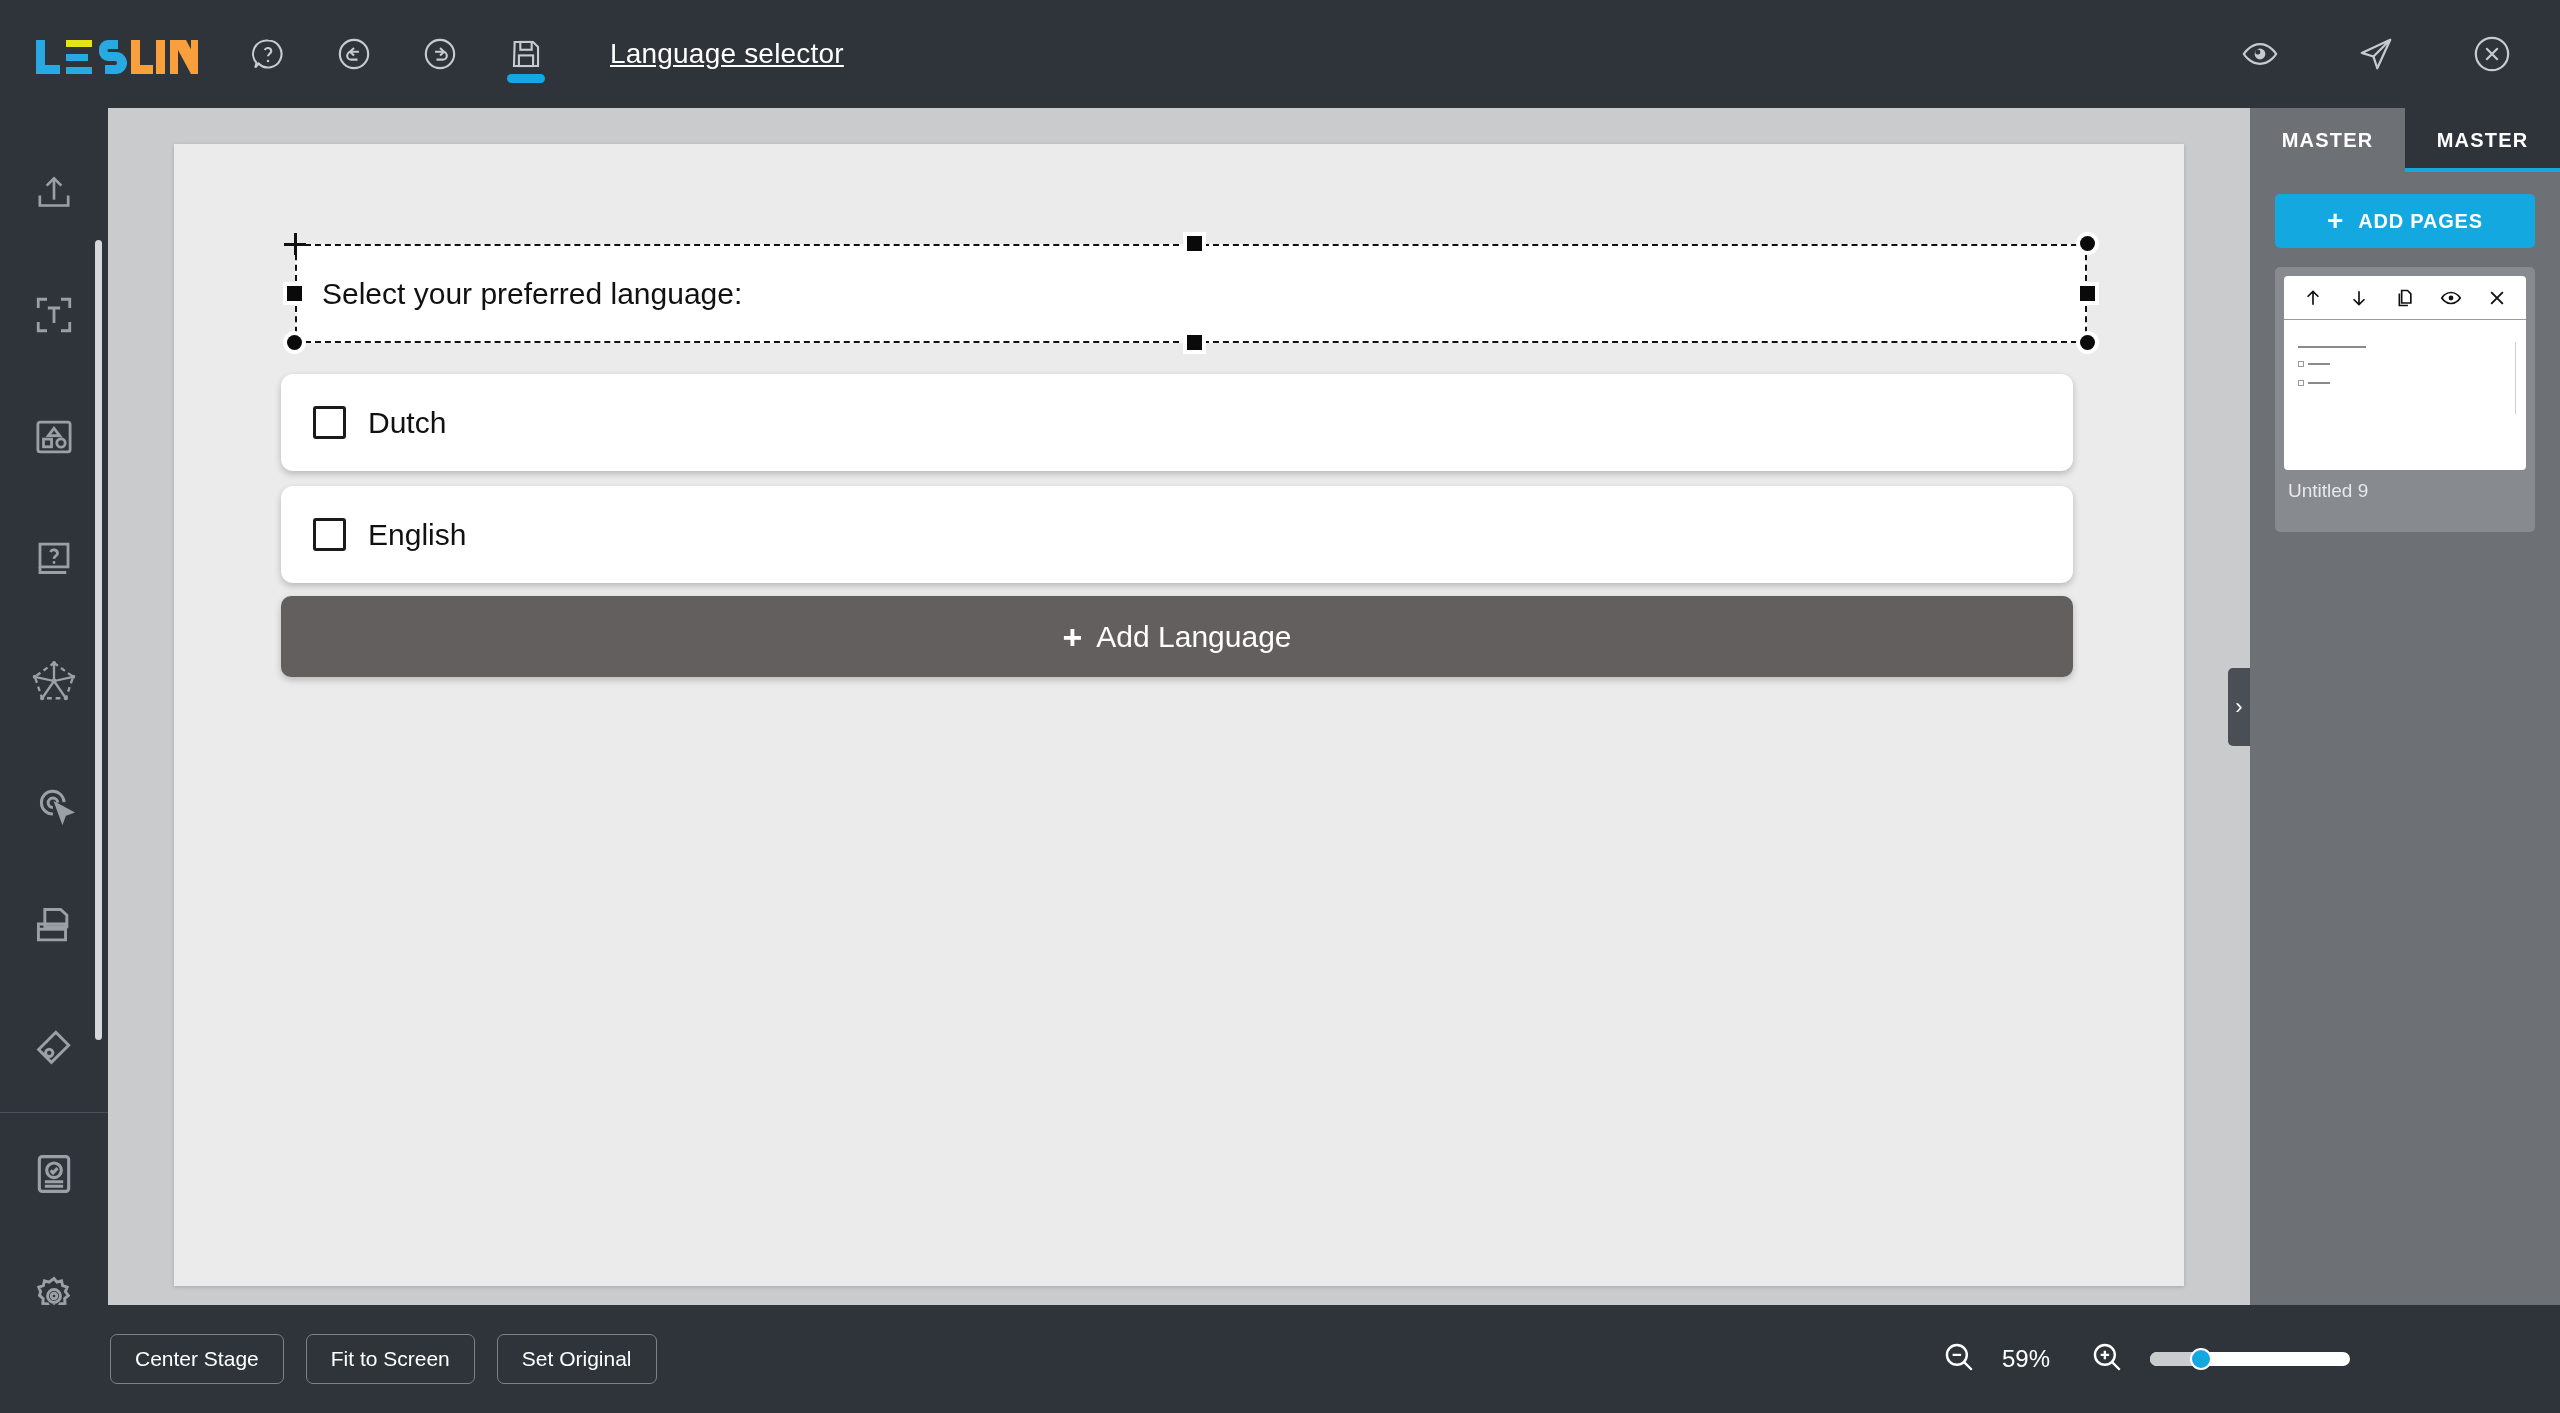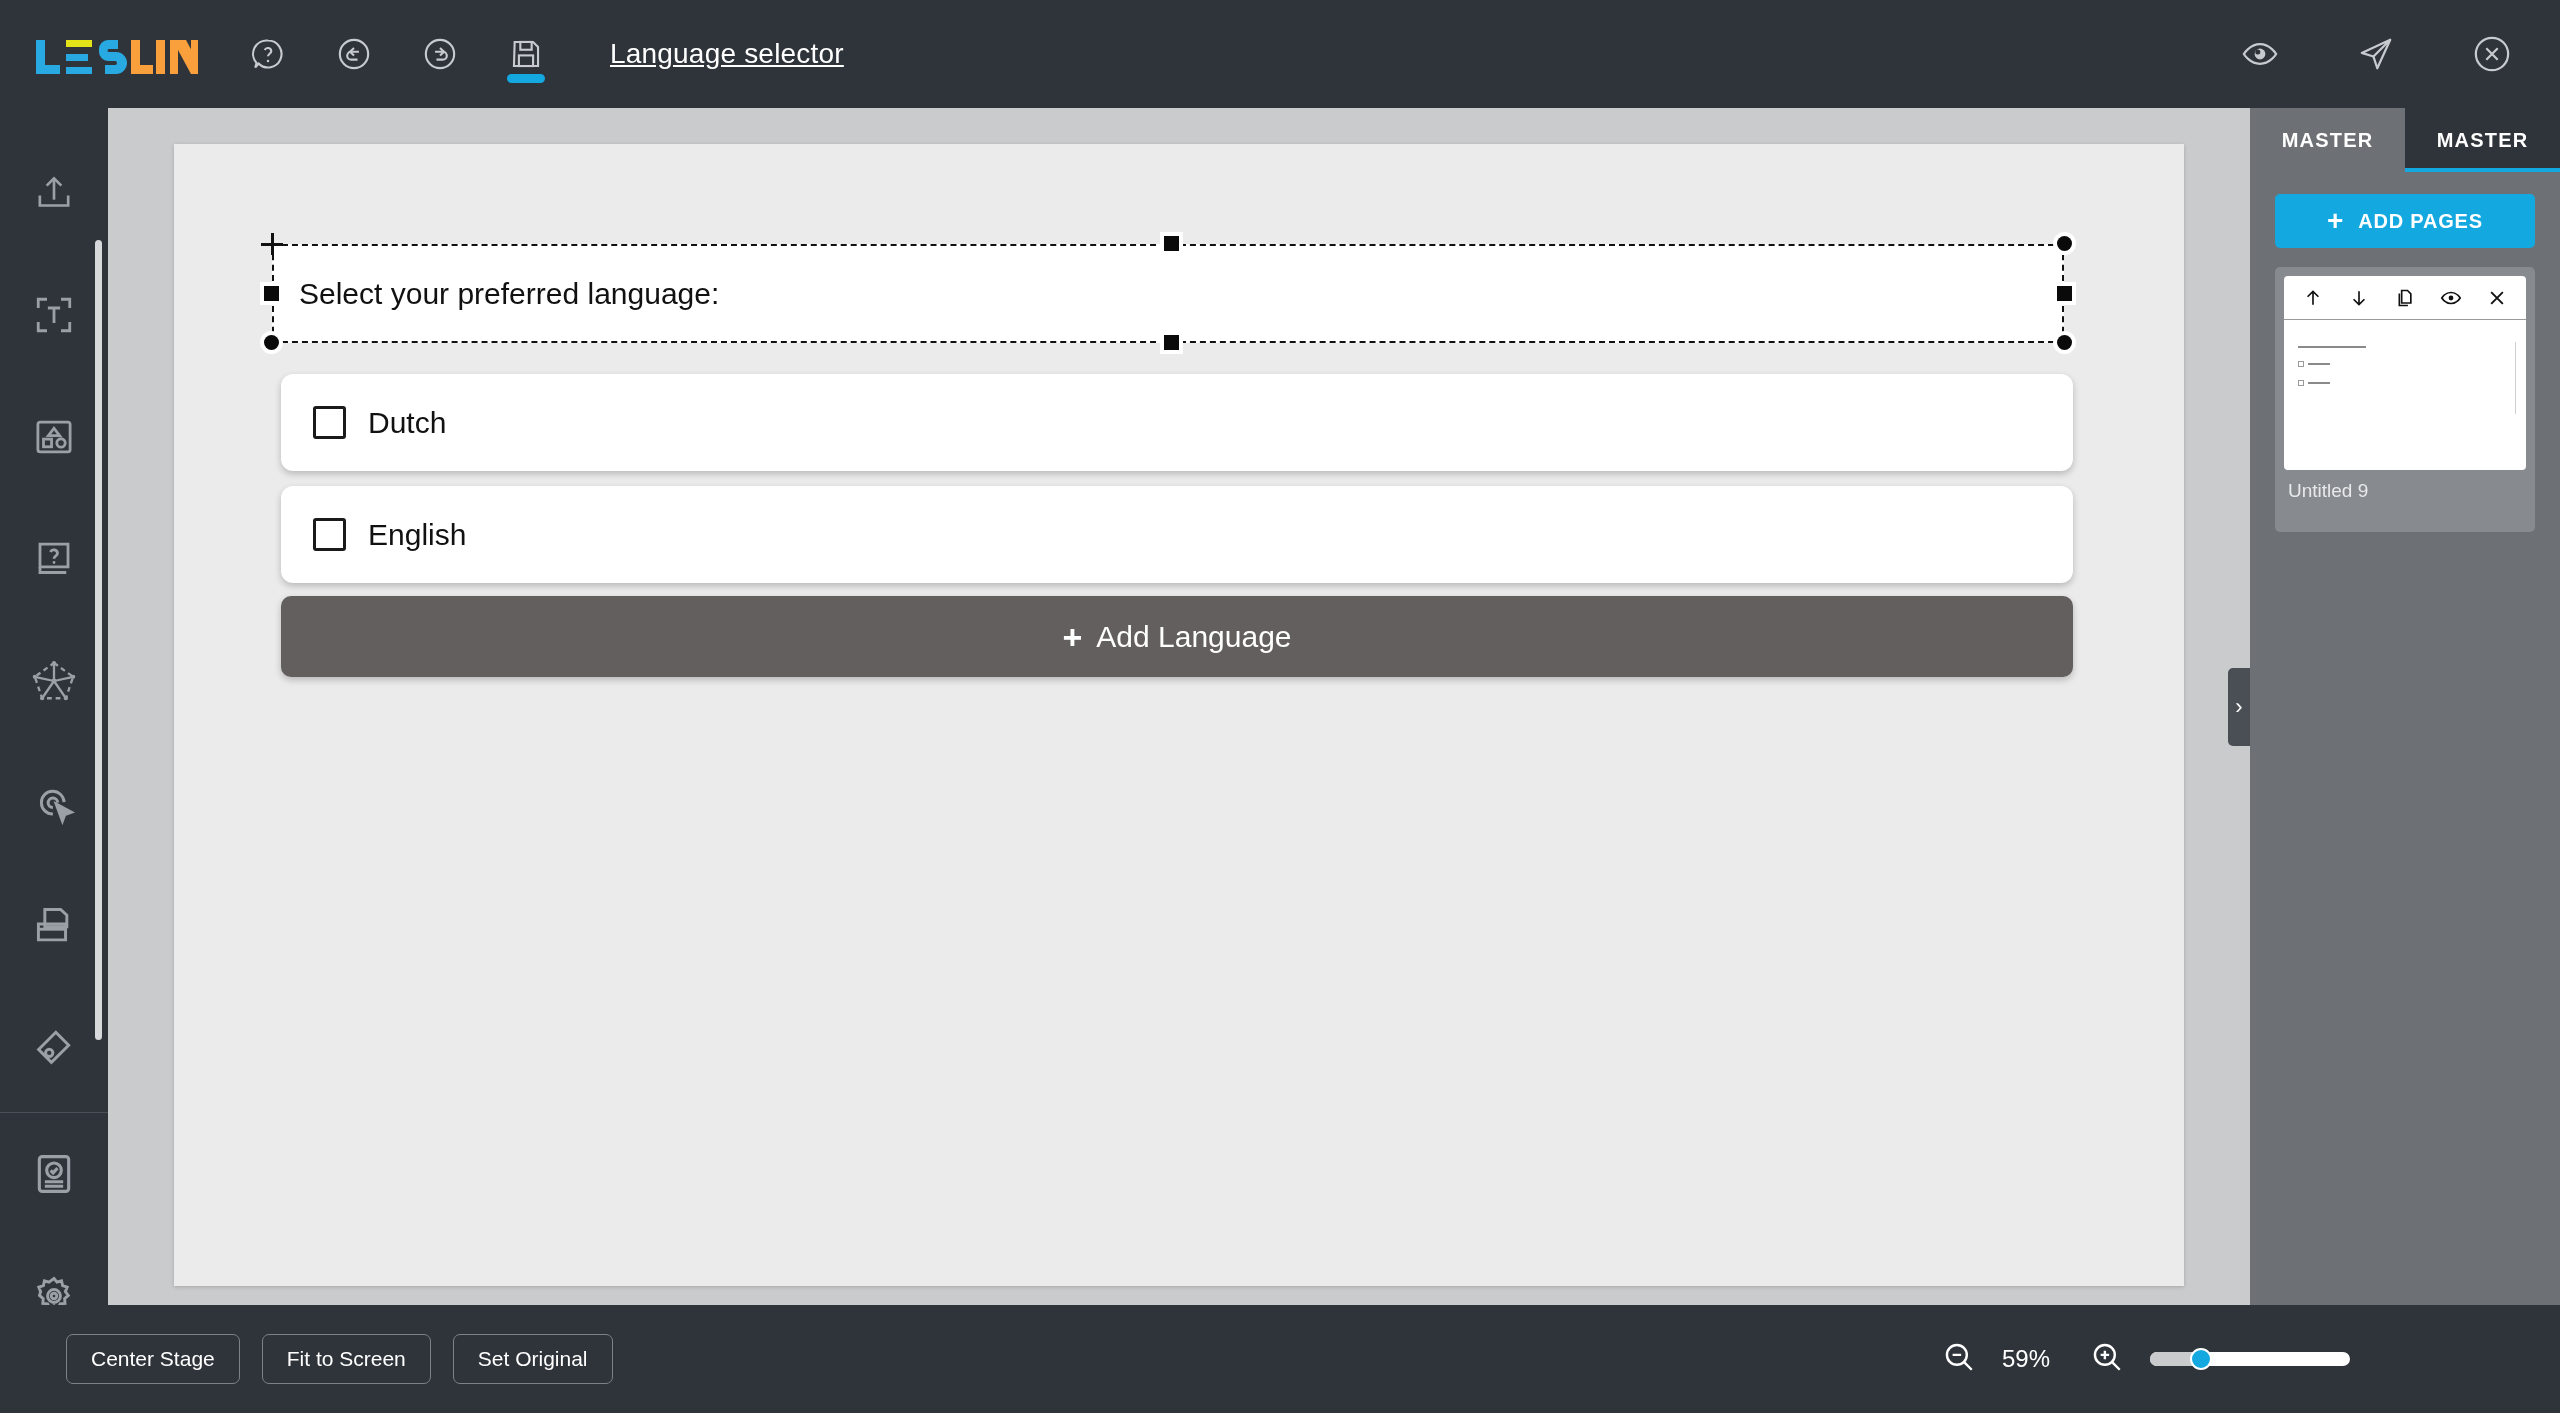--- a/index.html
+++ b/index.html
@@ -61,21 +61,21 @@
     padding: 36px 0 0 0;
   }
   .page {
     width: 2010px; height: 1142px; background: #ebebeb;
     box-shadow: 0 1px 4px rgba(0,0,0,.18);
     position: relative;
   }
 
   
   .sel-text {
-    position: absolute; left: 98px; top: 100px; width: 1792px; height: 99px;
+    position: absolute; left: 121px; top: 100px; width: 1792px; height: 99px;
     background: #ffffff;
   }
   .sel-text .dash {
     position: absolute; inset: 0; border: 2px dashed #111;
   }
   .sel-text .label {
     position: absolute; left: 27px; top: 50%; transform: translateY(-50%);
     font-size: 30px; color: #111; white-space: nowrap;
   }
   .handle { position: absolute; background: #0a0a0a; box-shadow: 0 0 0 4px #fff; }
@@ -158,21 +158,21 @@
   .tbox i { width: 6px; height: 6px; border: 1px solid #9a9a9a; display: block; }
   .tbox .tl { background: #8a8a8a; height: 2px; width: 22px; }
   .thumb-body .rdash { position: absolute; right: 10px; top: 22px; width: 1px; height: 72px; background: #cfcfcf; }
   .page-name { color: #e7e9ea; font-size: 19px; padding: 10px 4px 14px 4px; }
 
   
   .footer {
     height: 108px; flex: 0 0 108px; background: #2f343a; position: relative;
     display: flex; align-items: center;
   }
-  .fbtns { display: flex; gap: 22px; margin-left: 66px; justify-content: center; }
+  .fbtns { display: flex; gap: 22px; margin-left: 110px; justify-content: center; }
   .fbtn {
     height: 50px; padding: 0 24px; border: 1px solid #7d8287; border-radius: 7px;
     color: #fff; font-size: 21px; display: flex; align-items: center; cursor: pointer;
     background: transparent;
   }
   .zoomgrp { position: absolute; right: 210px; display: flex; align-items: center; gap: 26px; }
   .zoom-pct { color: #fff; font-size: 24px; width: 62px; text-align: left; }
   .slider { width: 200px; height: 16px; position: relative; display: flex; align-items: center; }
   .slider .track { width: 100%; height: 14px; background: #ffffff; border-radius: 8px; }
   .slider .fill { position: absolute; left: 0; top: 1px; width: 48px; height: 14px; background: #c9cbcd; border-radius: 8px; }

